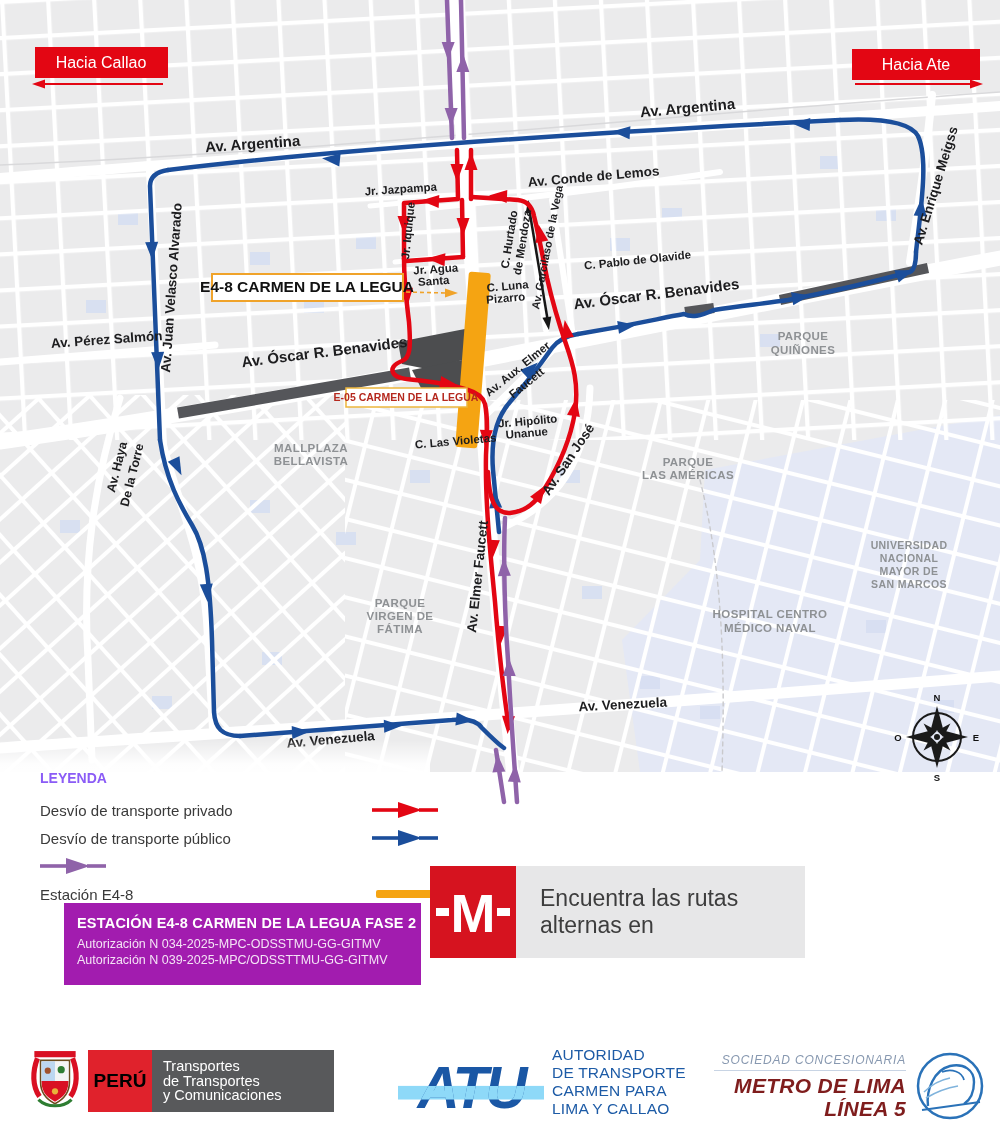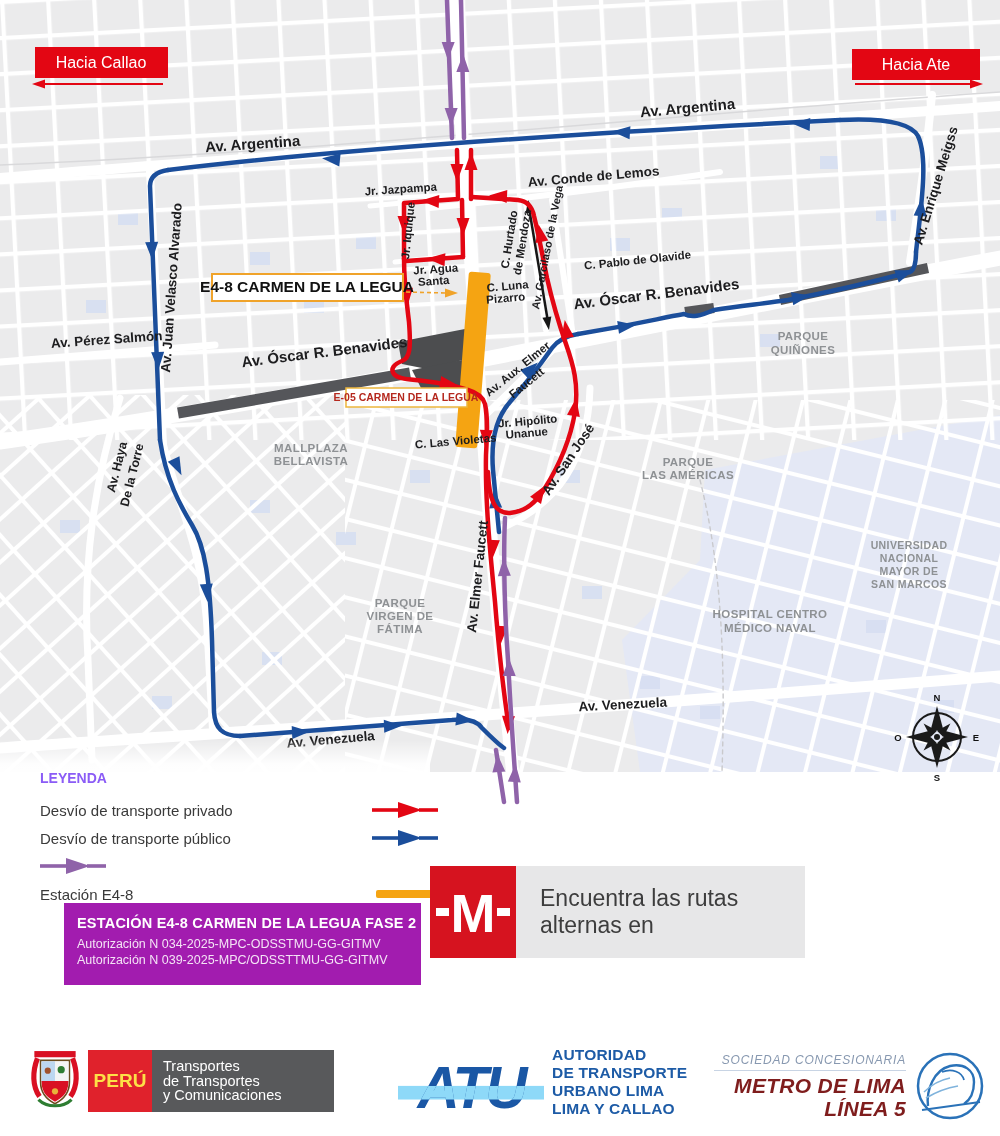--- a/index.html
+++ b/index.html
@@ -20,25 +20,25 @@
   
   .info-box{position:absolute;left:430px;top:866px;width:375px;height:92px;display:flex;}
   .m-badge{width:86px;height:92px;background:#d6131f;display:flex;align-items:center;justify-content:center;flex:none;}
   .info-body{flex:1;background:#e7e7e8;display:flex;flex-direction:column;justify-content:center;padding-left:24px;}
   .info-line1{font-size:23px;color:#3d3d3d;}
   .info-line2{font-size:19px;font-weight:bold;color:#231f20;margin-top:3px;}
   .info-line2 .fb-f{font-size:24px;font-weight:bold;}
   
   .footer-left{position:absolute;left:30px;top:1049px;display:flex;align-items:center;}
   .escudo{margin-right:8px;}
-  .peru-box{width:64px;height:62px;background:#e0222c;color:#fde047;display:flex;align-items:center;justify-content:center;font-size:19px;font-weight:bold;}
+  .peru-box{width:64px;height:62px;background:#e0222c;color:#000000;display:flex;align-items:center;justify-content:center;font-size:19px;font-weight:bold;}
   .ministry-box{width:182px;height:62px;background:#58595b;color:#fff;box-sizing:border-box;padding:9px 11px;font-size:14.5px;line-height:15px;}
   .ministry-box div{margin-bottom:0;line-height:14.7px;}
   .footer-atu{position:absolute;left:398px;top:1046px;display:flex;align-items:center;}
-  .atu-text{margin-left:8px;color:#1d5ba6;font-size:15.5px;font-weight:bold;line-height:18px;letter-spacing:.2px;}
+  .atu-text{margin-left:8px;color:#1d5ba6;font-size:15.5px;font-weight:normal;line-height:18px;letter-spacing:.2px;}
   .footer-metro{position:absolute;left:702px;top:1050px;display:flex;align-items:center;margin-left:12px;}
   .metro-text{width:192px;text-align:right;}
   .metro-soc{font-size:12px;font-style:italic;color:#8798b0;letter-spacing:.8px;border-bottom:1px solid #c8d4e4;padding-bottom:3px;margin-bottom:3px;white-space:nowrap;}
   .metro-main{font-size:21px;font-weight:bold;font-style:italic;color:#7f1d1d;line-height:23px;letter-spacing:.3px;}
   .metro-train{margin-left:8px;}
 </style>
 </head>
 <body>
 
 <div class="stage">
@@ -396,21 +396,21 @@
             <rect x="0" y="40" width="150" height="14"></rect>
           </clipPath>
         </defs>
     <rect x="0" y="40" width="150" height="14" fill="#8ed9f8"></rect>
     <text x="75" y="63" font-size="60" font-weight="bold" fill="#1a57a5" text-anchor="middle" letter-spacing="-3" font-style="italic">ATU</text>
     <text x="75" y="63" font-size="60" font-weight="bold" fill="#8ed9f8" text-anchor="middle" letter-spacing="-3" font-style="italic" clip-path="url(#atuband)">ATU</text>
   </svg>
   <div class="atu-text">
     <div>AUTORIDAD</div>
     <div>DE TRANSPORTE</div>
-    <div>URBANO LIMA</div>
+    <div>CARMEN PARA</div>
     <div>LIMA Y CALLAO</div>
   </div>
 </div>
 
 <div class="footer-metro">
   <div class="metro-text">
     <div class="metro-soc">SOCIEDAD CONCESIONARIA</div>
     <div class="metro-main">METRO DE LIMA</div>
     <div class="metro-main">LÍNEA 5</div>
   </div>

